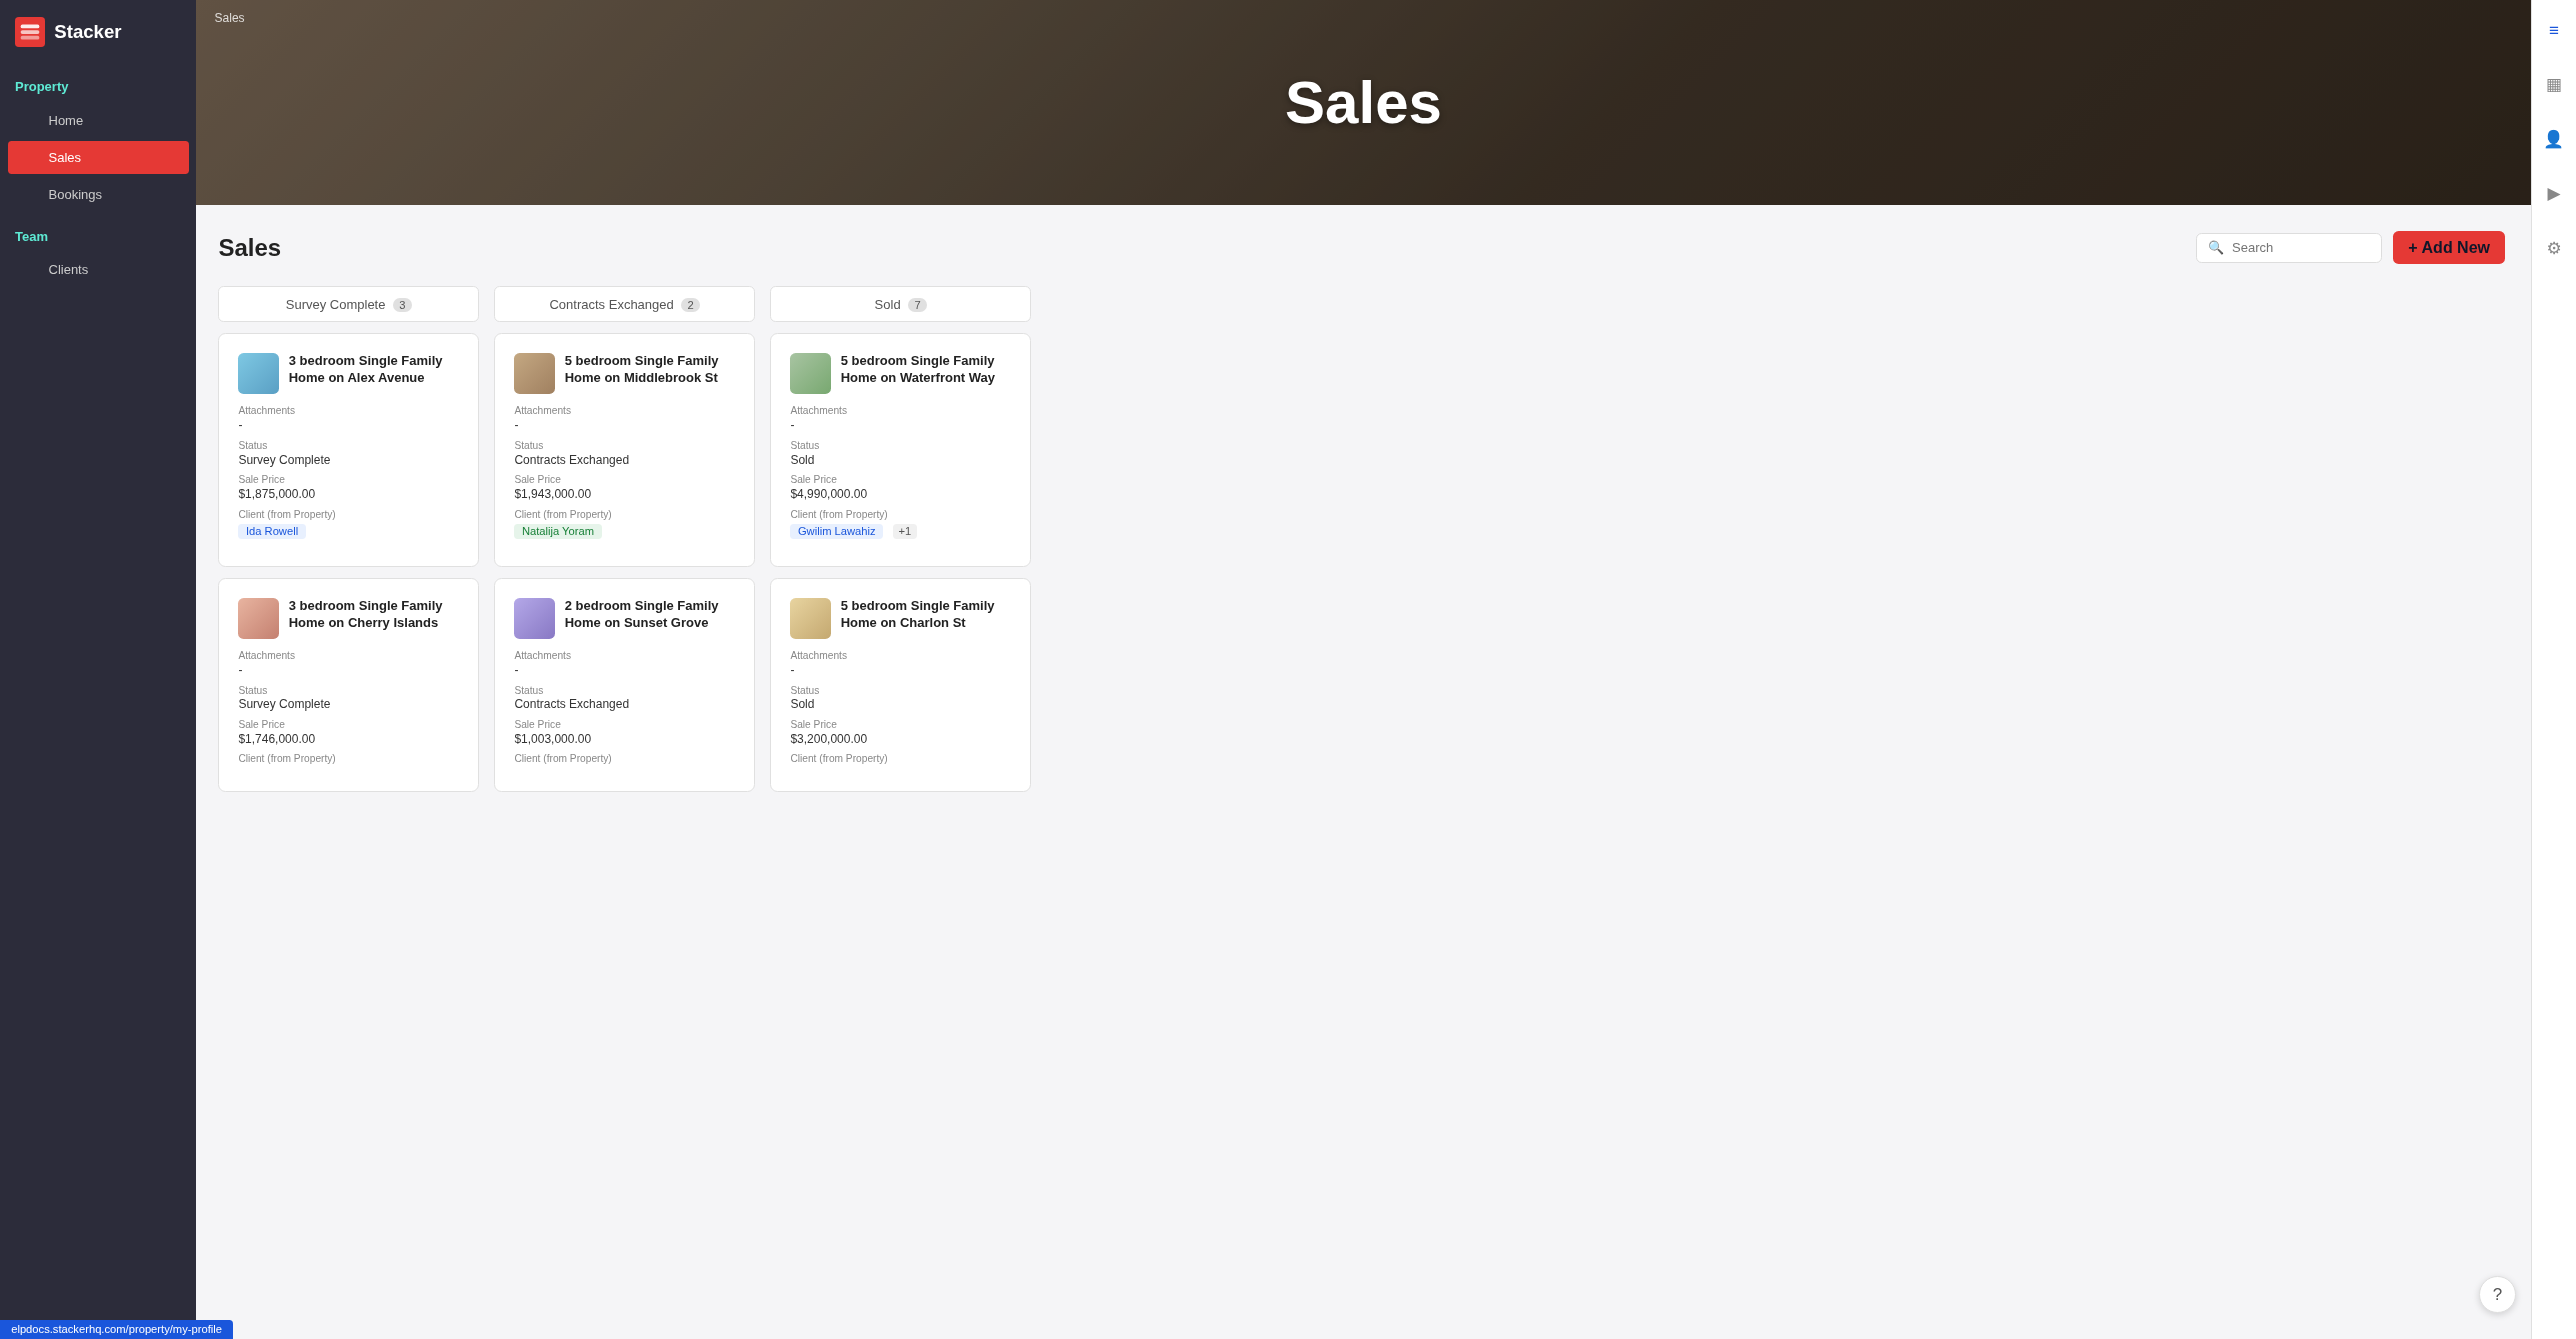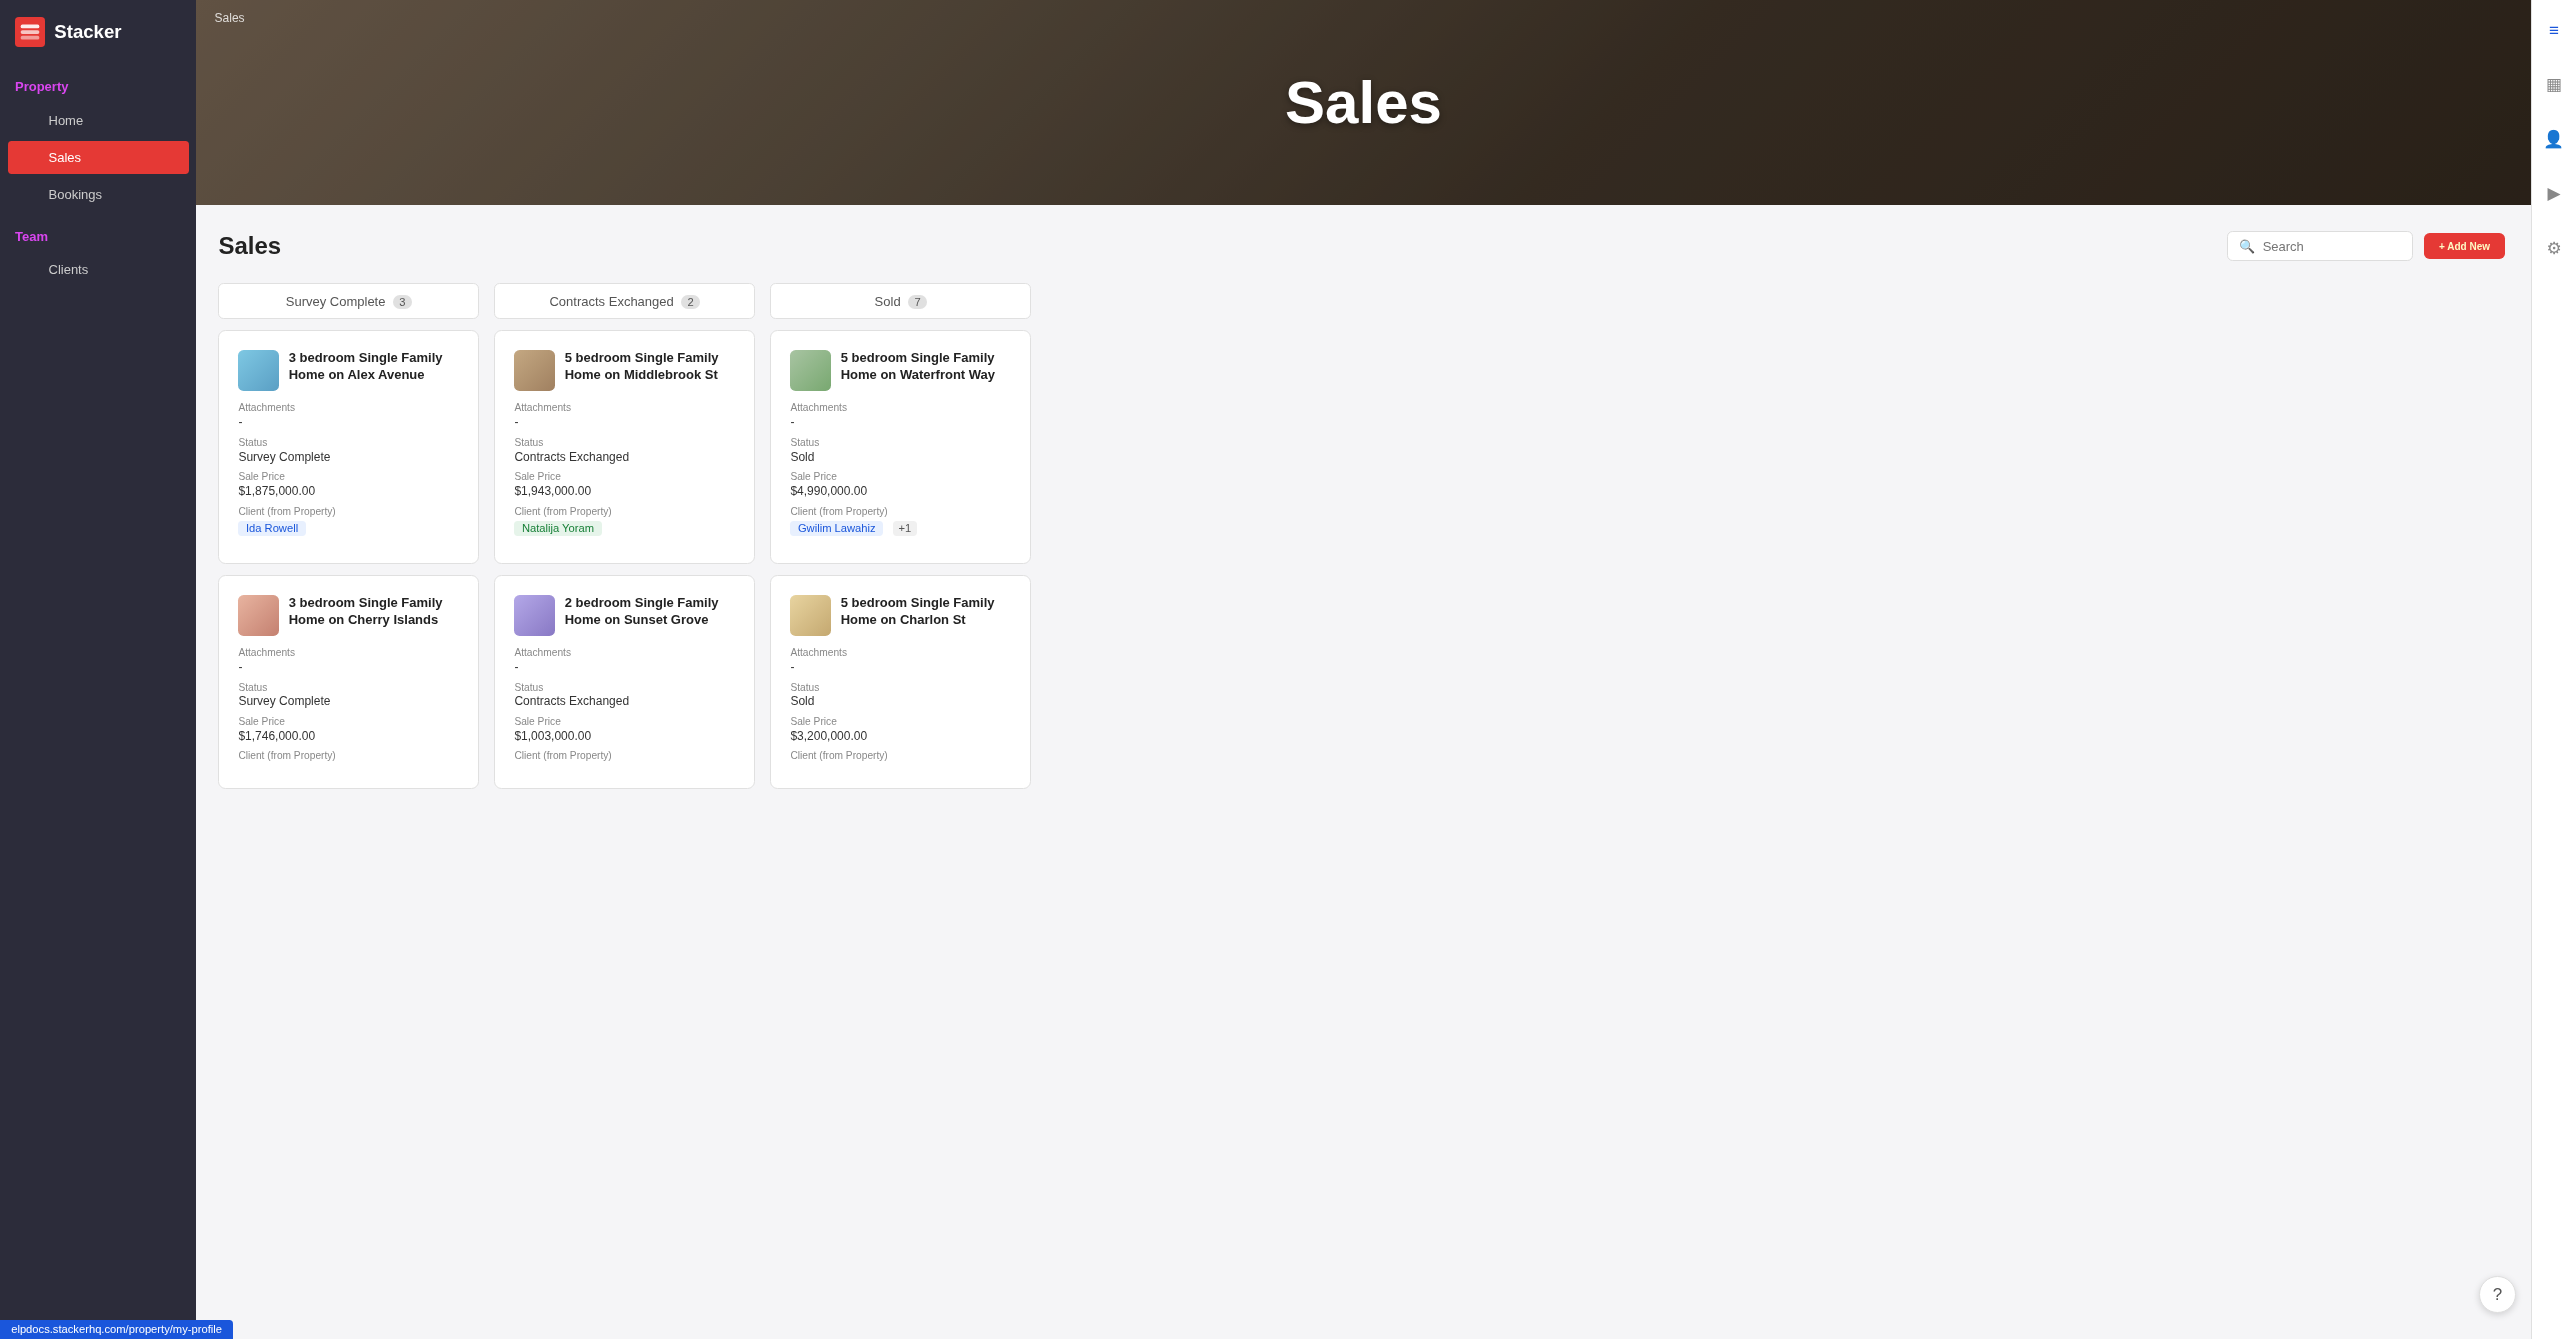--- a/index.html
+++ b/index.html
@@ -25,21 +25,21 @@
     .logo-icon {
       width: 30px;
       height: 30px;
     }
     .logo-text {
       color: #fff;
       font-size: 18.6px;
       font-weight: 700;
     }
     .sidebar-section-label {
-      color: #d946ef;
+      color: #5eead4;
       font-size: 13px;
       font-weight: 600;
       padding: 15px 15px 7.5px;
     }
     .sidebar-item {
       display: flex;
       align-items: center;
       padding: 9.3px 15px;
       color: #ccc;
       cursor: pointer;
@@ -127,25 +127,25 @@
     .search-input {
       border: none;
       outline: none;
       font-size: 13px;
       color: #333;
       width: 100%;
       background: transparent;
     }
     .add-btn {
       background: #e53935;
-      color: #fef9c3;
+      color: #0f172a;
       border: none;
       border-radius: 5.6px;
       padding: 7.5px 15px;
-      font-size: 10px;
+      font-size: 16px;
       font-weight: 600;
       cursor: pointer;
       display: flex;
       align-items: center;
       gap: 5.6px;
     }
 
     
     .kanban {
       display: flex;

